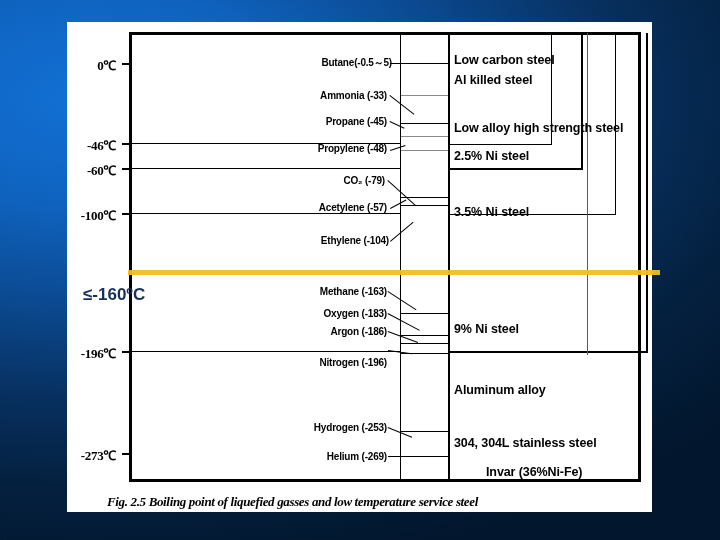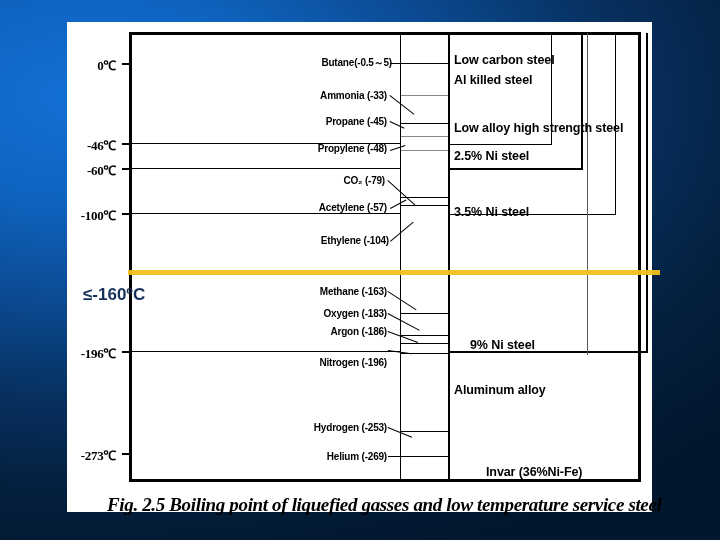--- a/index.html
+++ b/index.html
@@ -85,21 +85,21 @@
     font-size:17px;font-weight:700;
     color:#16305c;letter-spacing:0px;
     transform:translateY(-50%);
   }
   #blue .sup{font-size:11px;vertical-align:6px;}
   
   #caption{
     position:absolute;left:40px;top:472px;width:540px;
     font-family:"Liberation Serif",serif;
     font-style:italic;font-weight:700;
-    font-size:19px;color:#000;white-space:nowrap;
+    font-size:13px;color:#000;white-space:nowrap;
     letter-spacing:-0.35px;
   }
 </style>
 </head>
 <body>
 
 <div id="root">
   <div id="panel">
 
     <div id="frame">
@@ -182,22 +182,23 @@
 
       <div class="sbox" style="left:316px;top:-2px;width:104px;height:112px;"></div>
 
       <div class="vrule" style="left:455px;top:-2px;height:322px;"></div>
 
       <div class="slabel" style="left:322px;top:25px;">Low carbon steel</div>
       <div class="slabel" style="left:322px;top:45px;">Al killed steel</div>
       <div class="slabel" style="left:322px;top:93px;">Low alloy high strength steel</div>
       <div class="slabel" style="left:322px;top:121px;">2.5% Ni steel</div>
       <div class="slabel" style="left:322px;top:177px;">3.5% Ni steel</div>
-      <div class="slabel" style="left:322px;top:310px;margin-left:16px;">9% Ni steel</div>
+      <div class="slabel" style="left:322px;top:294px;">9% Ni steel</div>
       <div class="slabel" style="left:322px;top:355px;">Aluminum alloy</div>
+      <div class="slabel" style="left:322px;top:408px;">304, 304L stainless steel</div>
       <div class="slabel" style="left:322px;top:437px;margin-left:32px;">Invar (36%Ni-Fe)</div>
 
     </div>
 
     <div id="blue" style="left:16px;top:272px;"><span>≤-160</span><span class="sup">o</span><span>C</span></div>
 
     <div id="caption">Fig. 2.5 Boiling point of liquefied gasses and low temperature service steel</div>
   </div>
 
   <div id="hl" style="left:128px;top:270px;width:532px;"></div>

